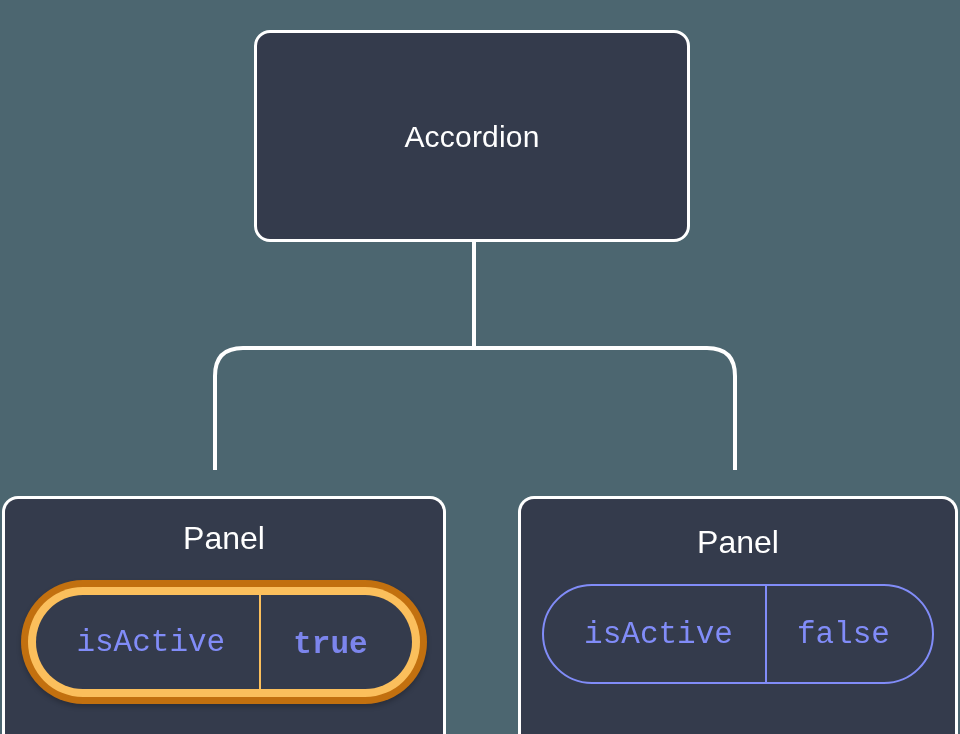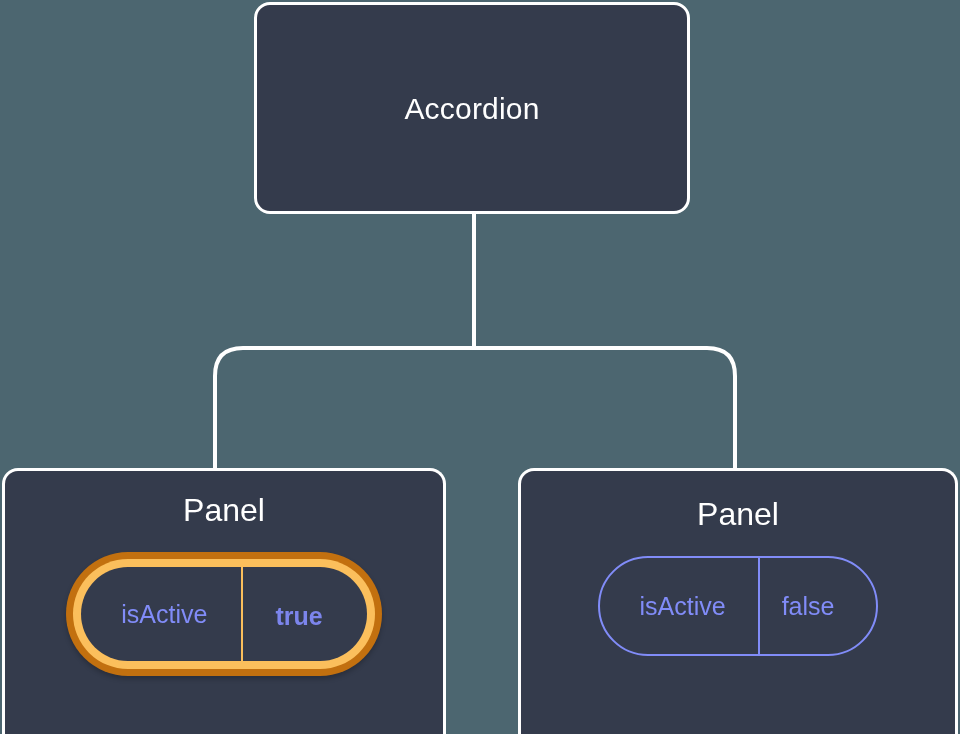--- a/index.html
+++ b/index.html
@@ -32,20 +32,21 @@
   
   .node {
     position: absolute;
     box-sizing: border-box;
     background: #343b4c;
     border: 3px solid #ffffff;
     border-radius: 16px;
     display: flex;
     flex-direction: column;
     align-items: center;
+    margin-top: 28px;
   }
   .node-root {
     left: 254px;
     top: 2px;
     width: 436px;
     height: 212px;
     justify-content: center;
   }
   .node-title {
     color: #ffffff;
@@ -90,38 +91,39 @@
     box-sizing: border-box;
     display: flex;
     align-items: stretch;
     border-radius: 999px;
     background: transparent;
   }
   .pill-cell {
     display: flex;
     align-items: center;
     justify-content: center;
-    font-size: 25px;
+    font-size: 31px;
     line-height: 1;
     white-space: nowrap;
+    font-family: Liberation Mono, monospace;
   }
 
   
   .pill-plain {
     border: 2px solid #818cf8;
     height: 100px;
   }
   .pill-plain .pill-cell {
     color: #818cf8;
   }
   .pill-plain .pill-cell-name {
     padding: 0 32px 0 40px;
   }
   .pill-plain .pill-cell-value {
-    padding: 0 42px 0 22px;
+    padding: 0 42px 0 30px;
     border-left: 2px solid #818cf8;
   }
 
   
   .pill-hl-outer {
     box-sizing: border-box;
     border-radius: 999px;
     background: #c2700f;
     padding: 7px;
     box-shadow: 0 3px 5px rgba(0,0,0,0.22);

